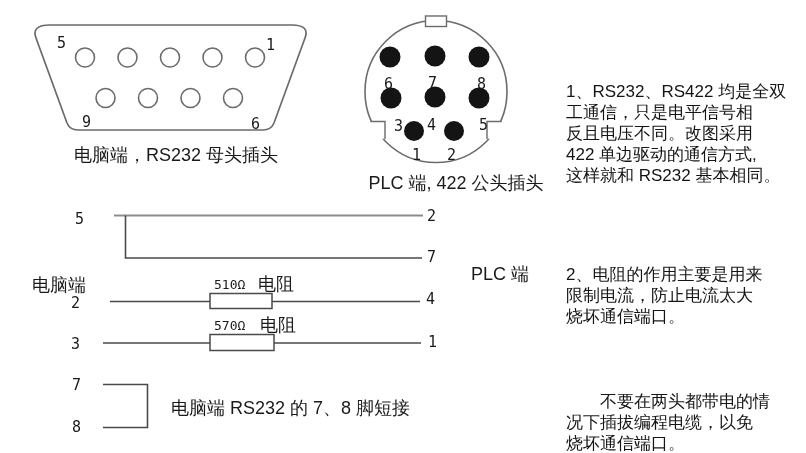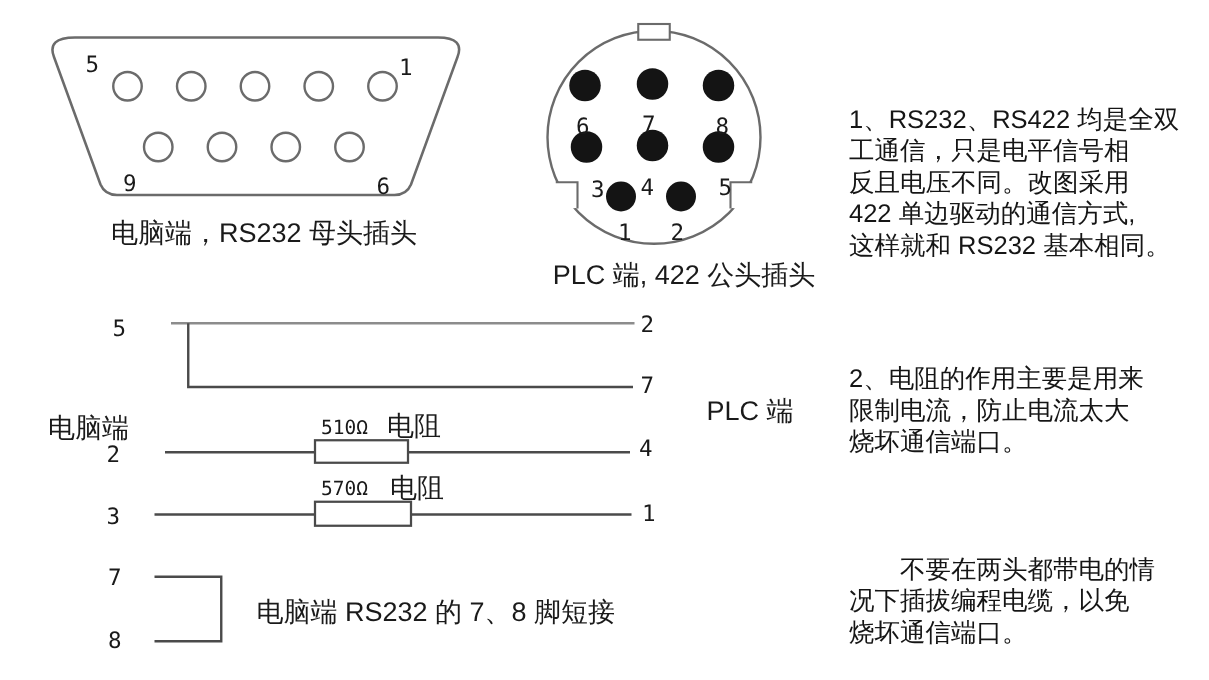--- a/index.html
+++ b/index.html
@@ -33,22 +33,22 @@
   .notes {
     position: absolute;
     left: 566px;
     top: 27px;
     width: 235px;
     color: #151515;
     font-size: 17px;
     line-height: 21px;
     white-space: pre;
   }
-  .notes .para1 { margin-top: 0px; }
-  .notes .para2 { margin-top: 26px; }
+  .notes .para1 { margin-top: 12px; }
+  .notes .para2 { margin-top: 36px; }
   .notes .para3 { margin-top: 22px; }
 </style>
 </head>
 <body>
 
 <div class="stage">
 
   <svg width="806" height="453" viewBox="0 0 806 453">
 
     <g>

